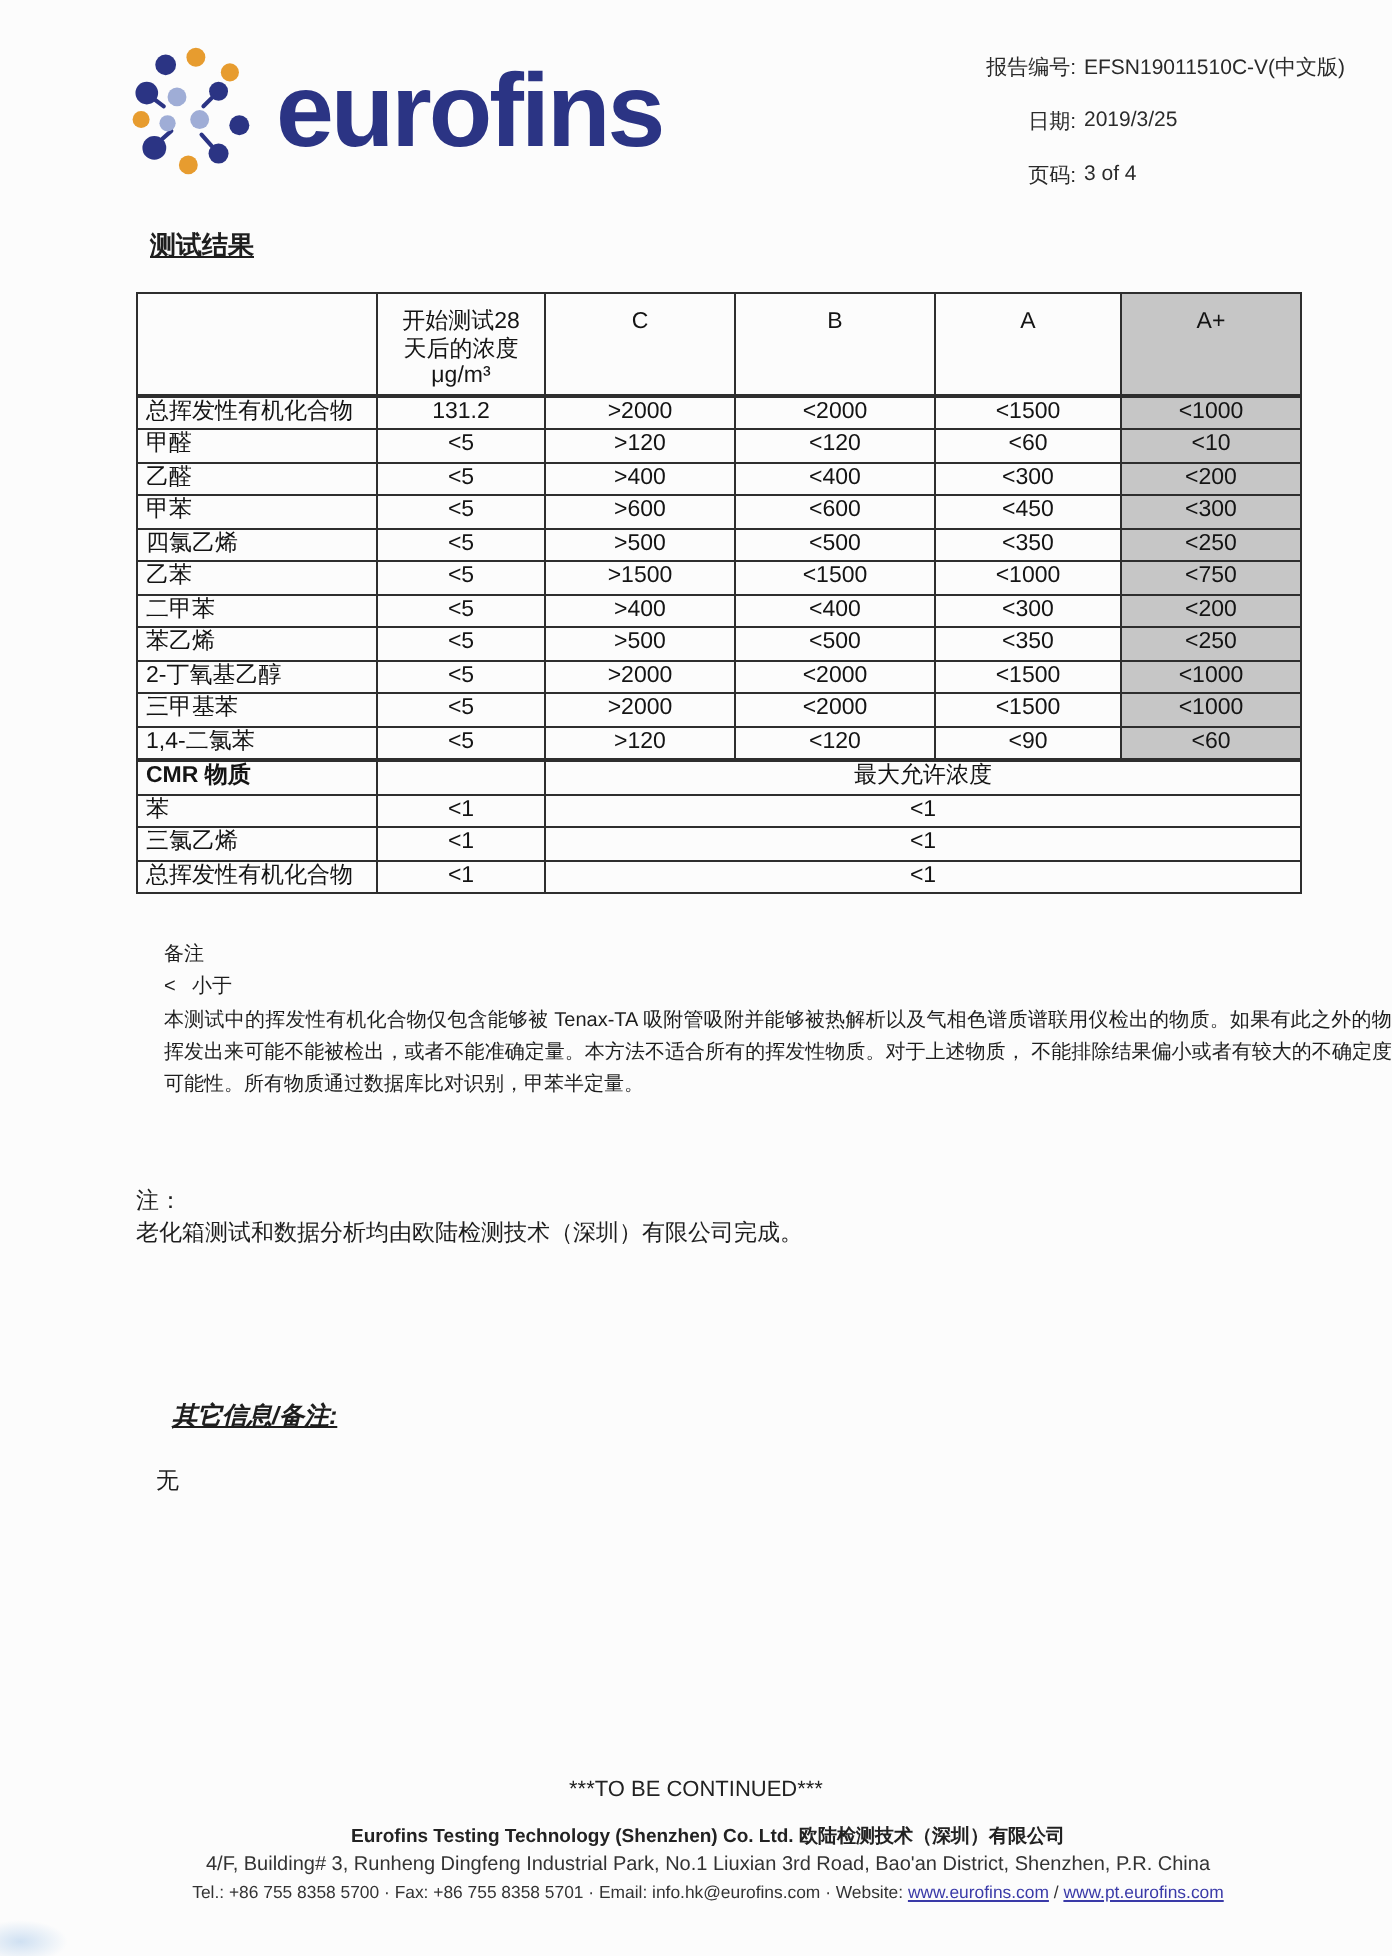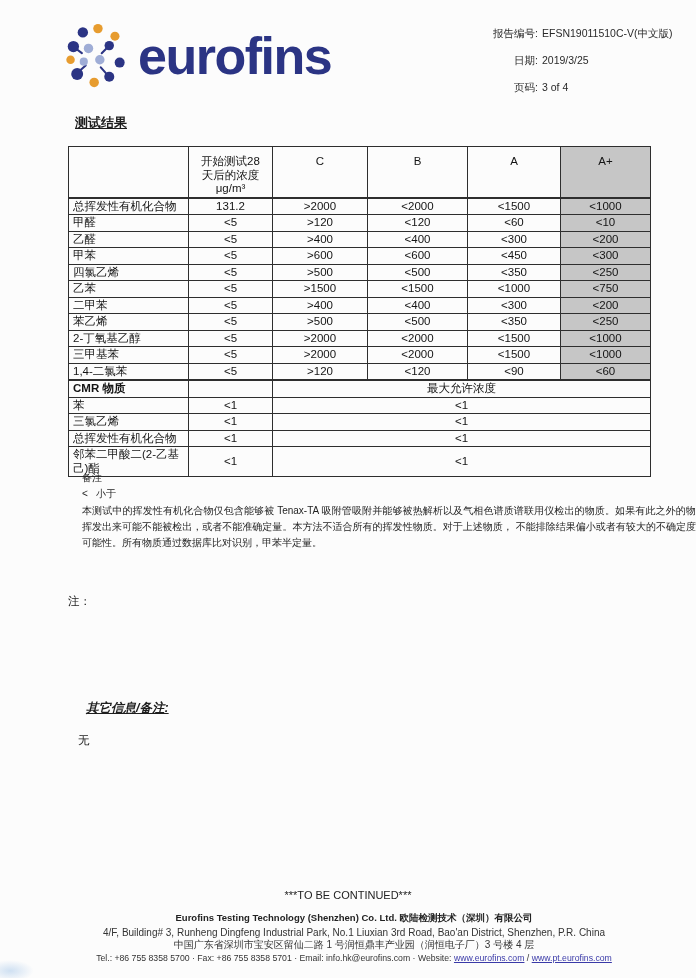--- a/index.html
+++ b/index.html
@@ -249,48 +249,43 @@
         <tr>
           <td class="name-cell">三氯乙烯</td>
           <td class="val">&lt;1</td>
           <td class="val" colspan="4">&lt;1</td>
         </tr>
         <tr>
           <td class="name-cell">总挥发性有机化合物</td>
           <td class="val">&lt;1</td>
           <td class="val" colspan="4">&lt;1</td>
         </tr>
-        <tr>
-          <td class="name-cell">邻苯二甲酸二(2-乙基己)酯</td>
-          <td class="val">&lt;1</td>
-          <td class="val" colspan="4">&lt;1</td>
-        </tr>
       </tbody>
   </table>
 
   <div class="remarks">
     <div>备注</div>
     <div>
       <span class="remark-sym">&lt;</span><span>小于</span>
     </div>
     <div class="remark-para">本测试中的挥发性有机化合物仅包含能够被 Tenax-TA 吸附管吸附并能够被热解析以及气相色谱质谱联用仪检出的物质。如果有此之外的物质挥发出来可能不能被检出，或者不能准确定量。本方法不适合所有的挥发性物质。对于上述物质， 不能排除结果偏小或者有较大的不确定度的可能性。所有物质通过数据库比对识别，甲苯半定量。</div>
   </div>
 
   <div class="note-block">
     <div>注：</div>
+    <div>老化箱测试和数据分析均由欧陆检测技术（深圳）有限公司完成。</div>
   </div>
 
   <div class="other-info-title">其它信息/备注:</div>
   <div class="other-info-value">无</div>
 
   <div class="continued">***TO BE CONTINUED***</div>
 
   <div class="footer">
     <div class="footer-company">Eurofins Testing Technology (Shenzhen) Co. Ltd. 欧陆检测技术（深圳）有限公司</div>
     <div class="footer-line">4/F, Building# 3, Runheng Dingfeng Industrial Park, No.1 Liuxian 3rd Road, Bao'an District, Shenzhen, P.R. China</div>
-    <div class="footer-line">中国广东省深圳市宝安区留仙二路 1 号润恒鼎丰产业园（润恒电子厂）3 号楼 4 层</div>
     <div class="footer-contact">
       <span>Tel.: +86 755 8358 5700 · Fax: +86 755 8358 5701 · Email: info.hk@eurofins.com · Website: </span><a href="#">www.eurofins.com</a><span> / </span><a href="#">www.pt.eurofins.com</a>
     </div>
   </div>
 
   <div class="corner-smudge"></div>
 </div>
 
 </body></html>

